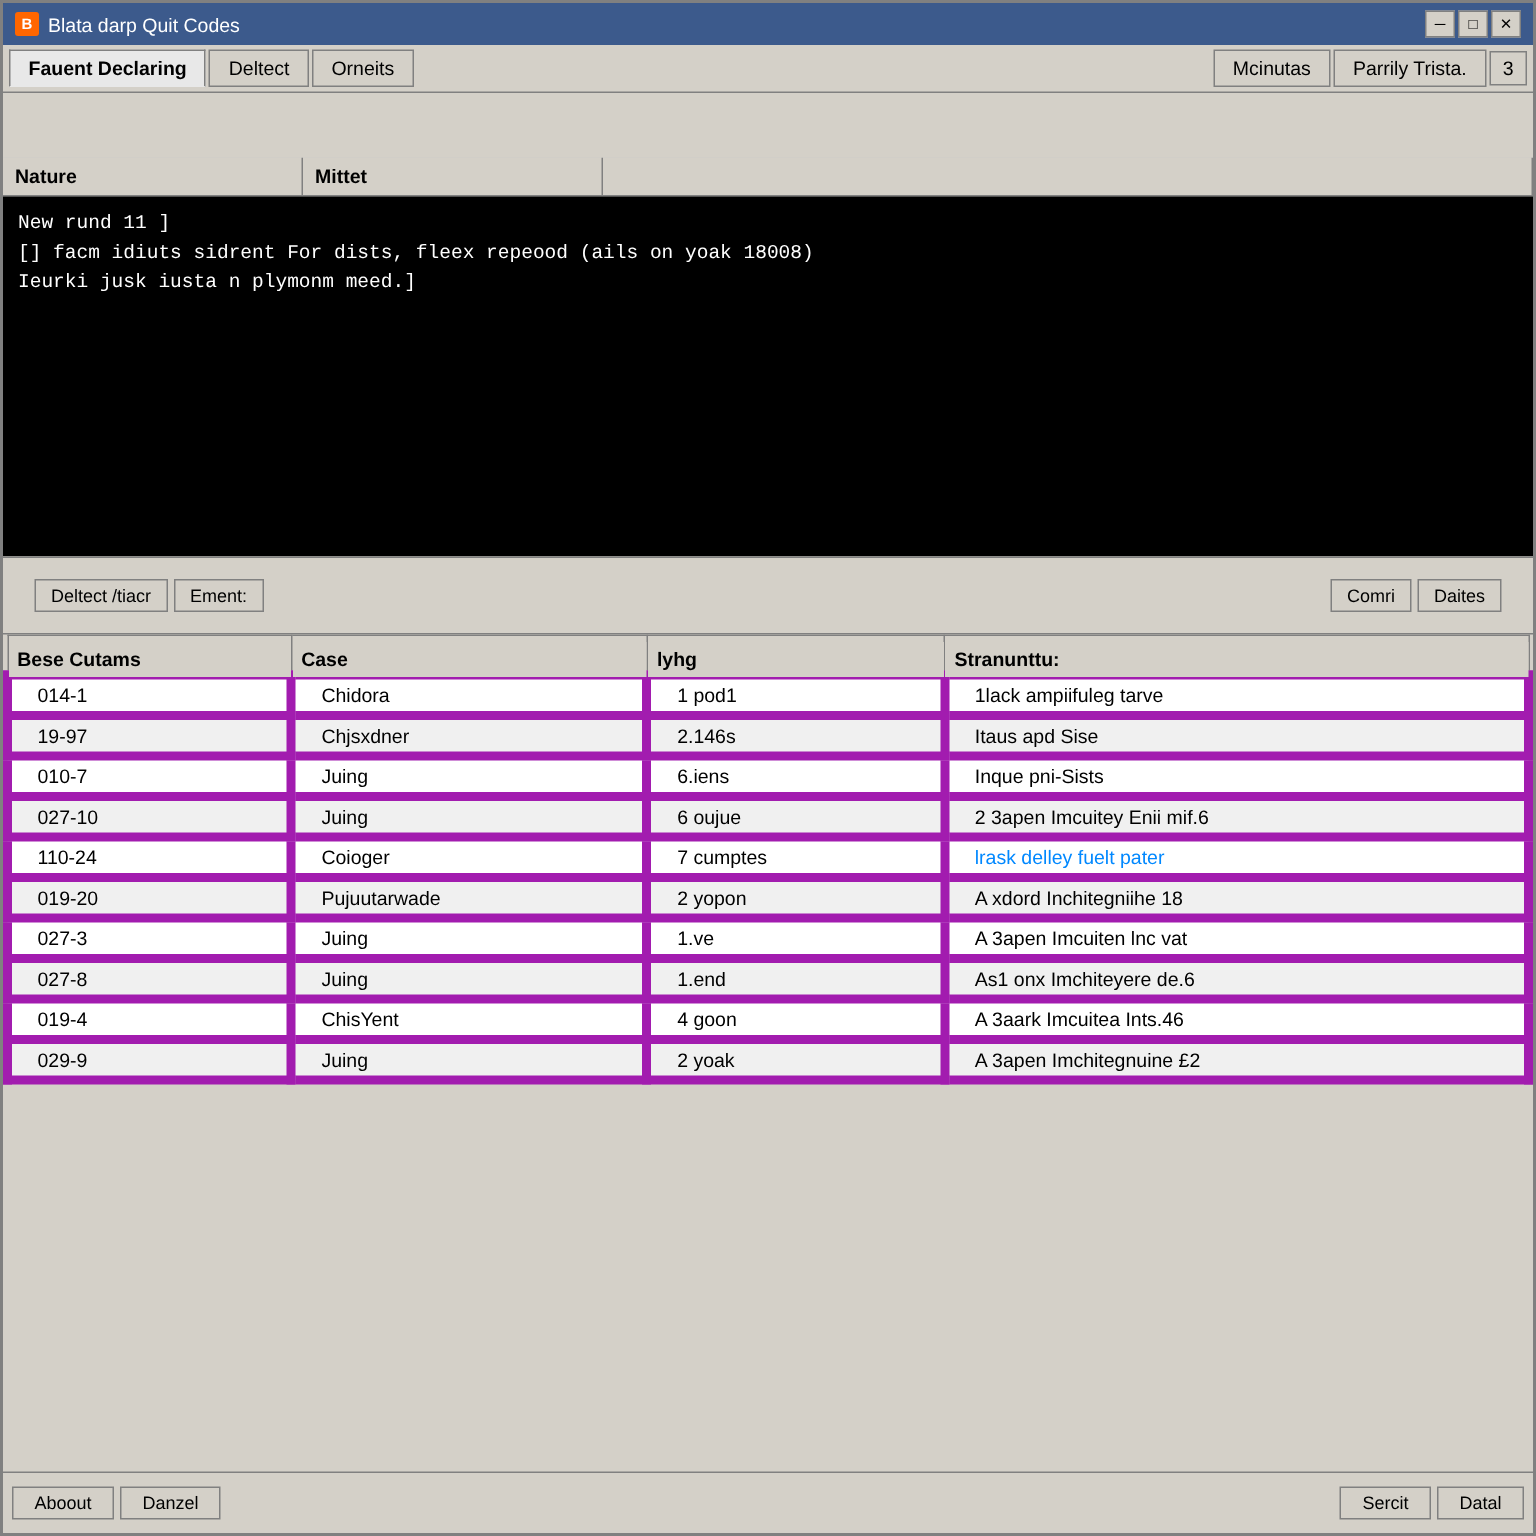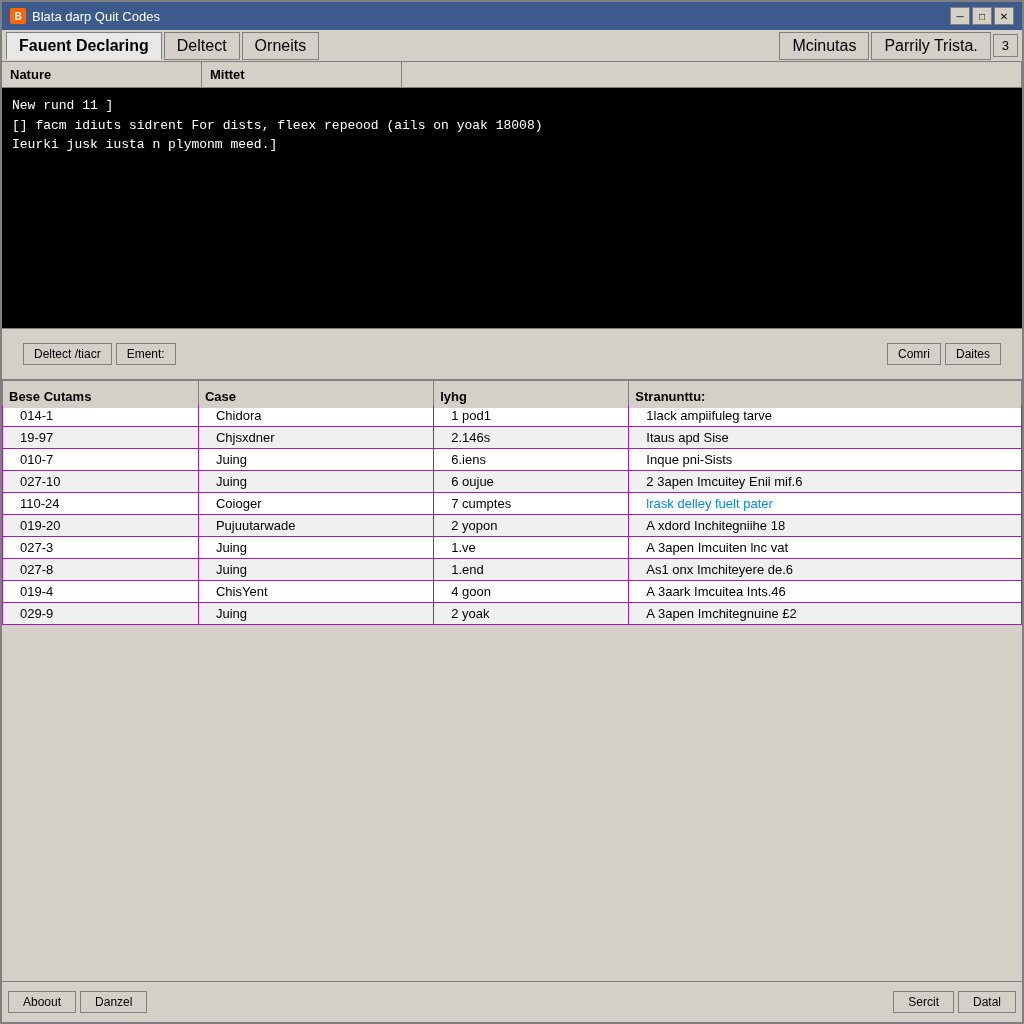--- a/index.html
+++ b/index.html
@@ -70,21 +70,21 @@
       padding: 2px 4px;
       height: 32px;
       flex-shrink: 0;
       gap: 2px;
     }
     .menu-tab {
       padding: 4px 12px;
       background: #d4d0c8;
       border: 1px solid #808080;
       cursor: pointer;
-      font-size: 16px;
+      font-size: 13px;
       white-space: nowrap;
     }
     .menu-tab.active {
       background: #e8e8e8;
       border-bottom: 1px solid #e8e8e8;
       font-weight: bold;
     }
     .menu-spacer { flex: 1; }
     .menu-right {
       display: flex;
@@ -95,20 +95,21 @@
       background: #d4d0c8;
       border: 1px solid #808080;
       padding: 3px 8px;
       font-size: 13px;
     }
     .content-area {
       flex: 1;
       display: flex;
       flex-direction: column;
       overflow: hidden;
+      margin-top: 43px;
     }
     .table-header-row {
       display: flex;
       background: #c8c8c8;
       border-bottom: 1px solid #808080;
       flex-shrink: 0;
     }
     .col-header {
       padding: 5px 8px;
       border-right: 1px solid #808080;
@@ -162,21 +163,21 @@
     .data-table th {
       background: #d4d0c8;
       border: 1px solid #808080;
       padding: 4px 6px;
       text-align: left;
       font-weight: bold;
       position: sticky;
       top: 4px;
     }
     .data-table td {
-      border: 1px solid #a21caf;
+      border: 6px solid #a21caf;
       padding: 3px 17px;
       background: #ffffff;
     }
     .data-table tr:nth-child(even) td { background: #f0f0f0; }
     .highlight-blue { color: #0088ff; }
     .bottom-bar {
       background: #d4d0c8;
       border-top: 1px solid #808080;
       display: flex;
       align-items: center;

